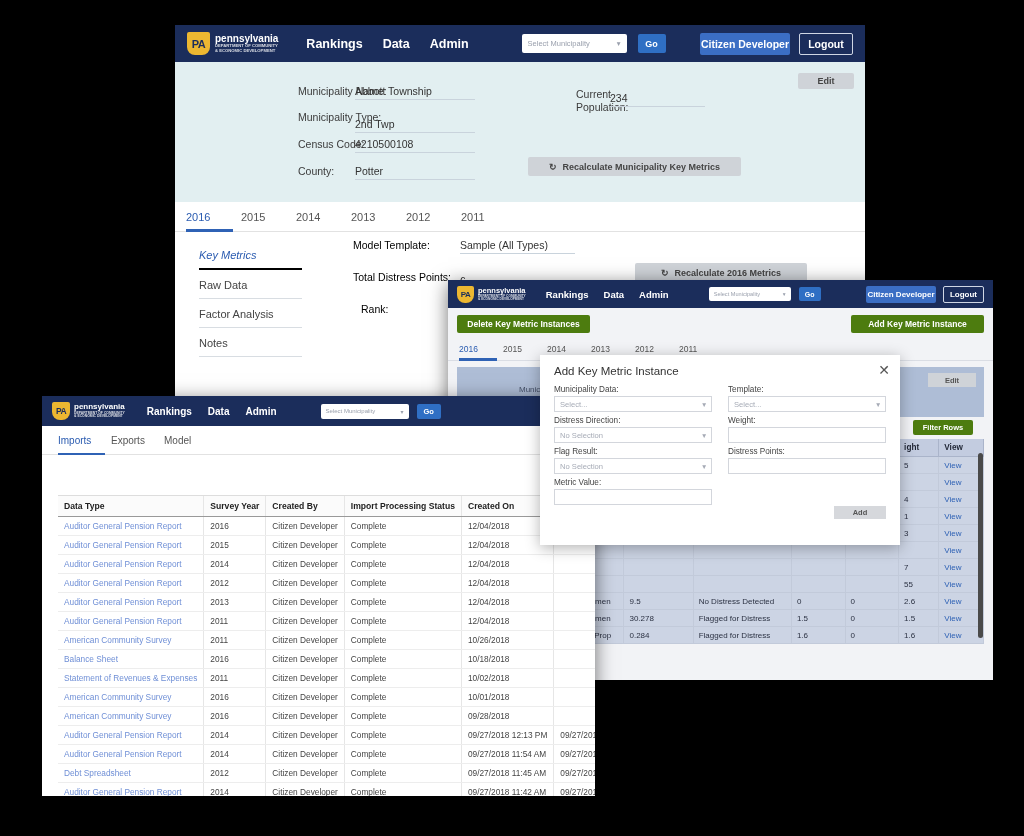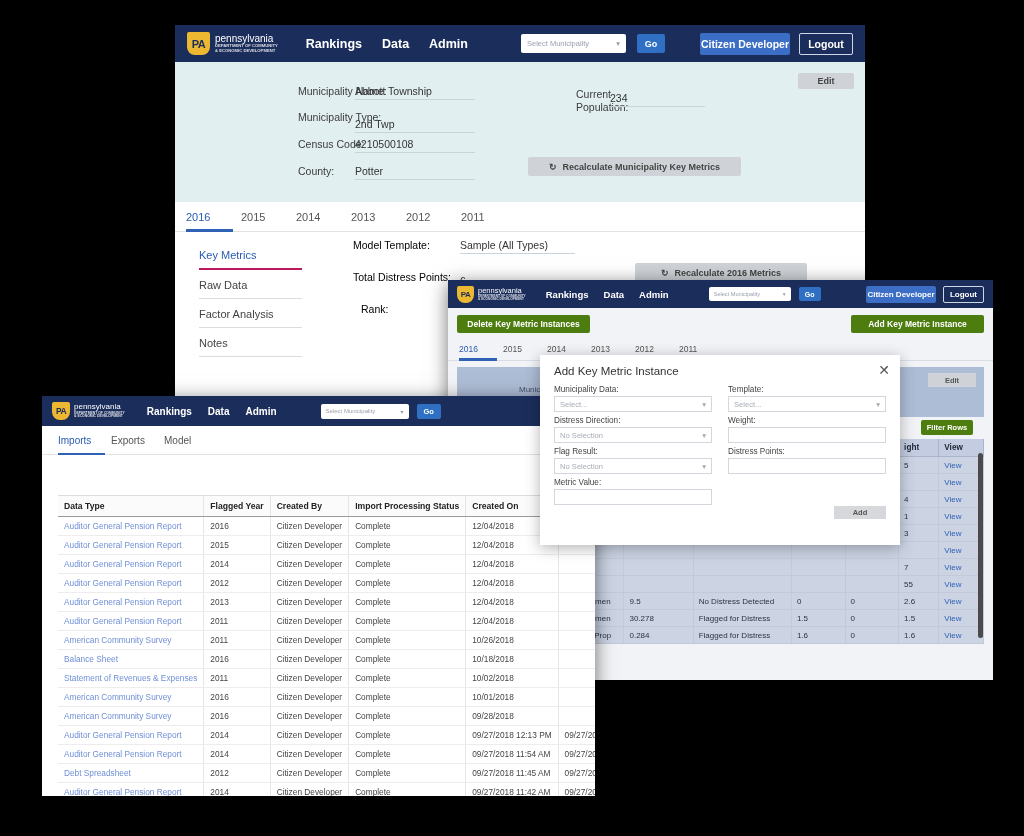--- a/index.html
+++ b/index.html
@@ -15,21 +15,21 @@
   .window { position:absolute; background:#fff; overflow:hidden;
             box-shadow:0 4px 18px rgba(0,0,0,.55); }
 
   
   .navbar { background:#1b2d5b; display:flex; align-items:center; width:100%; }
   .logo-wrap { display:flex; align-items:center; }
   .keystone { background:#ecb731; color:#1b2d5b; font-weight:bold;
               display:flex; align-items:center; justify-content:center;
               border-radius:2px 2px 8px 8px; letter-spacing:-.5px; }
   .logo-text { color:#fff; line-height:1.05; }
-  .logo-text .l1 { font-weight:normal; }
+  .logo-text .l1 { font-weight:bold; }
   .logo-text .l2, .logo-text .l3 { font-weight:bold; opacity:.82; }
   .nav-links { display:flex; color:#fff; font-weight:bold; }
   .nav-links span { cursor:pointer; }
   .muni-select { background:#fff; border-radius:2px; color:#9aa0ad;
                  display:flex; align-items:center; justify-content:space-between; }
   .muni-select .caret { color:#9aa0ad; }
   .btn-go { background:#2f6fc4; color:#fff; font-weight:bold; border-radius:2px;
             display:flex; align-items:center; justify-content:center; }
   .nav-right { margin-left:auto; display:flex; align-items:center; }
   .btn-user { background:#3b6ec4; color:#fff; font-weight:bold; border-radius:2px;
@@ -69,21 +69,21 @@
   #win1 .body1 { background:#e2eff1; height:140px; position:relative; padding-top:16px; }
   #win1 .fl { position:absolute; font-size:10.5px;margin-left:48px; }
   #win1 .fv { position:absolute; font-size:10.5px; padding-bottom:2px; }
   #win1 .edit-btn { position:absolute; right:11px; top:11px; width:56px; height:16px;
                     font-size:9px; }
   #win1 .recalc { position:absolute; left:353px; top:95px; width:213px; height:19px; font-size:9px; }
   #win1 .yeartabs { padding-left:11px; font-size:11px; }
   #win1 .yeartabs .yt { padding:9px 0 8px; width:55px; }
   #win1 .leftmenu { position:absolute; left:24px; top:215px; width:103px; font-size:11px; }
   #win1 .leftmenu div { padding:9px 0 7px; border-bottom:1px solid #d8dde2; color:#444; }
-  #win1 .leftmenu div.active { color:#2a5bb0; border-bottom:2px solid #be185d; }
+  #win1 .leftmenu div.active { color:#2a5bb0; border-bottom:2px solid #000000;font-style:italic; }
   #win1 .mtable { position:absolute; left:300px; top:337px; width:250px; font-size:9.5px; }
   #win1 .mtable th { background:#f7f7f7; text-align:left; padding:5px 8px;
                      border-top:1px solid #dcdcdc; border-bottom:1px solid #bbb; font-size:9.5px; }
   #win1 .mtable td { padding:5px 8px; border-bottom:1px solid #e6e6e6; color:#555; }
 
   
   #win2 { left:448px; top:280px; width:545px; height:400px; background:#f2f3f6; }
   #win2 .navbar { height:28px; padding:0 9px; }
   #win2 .keystone { width:17px; height:17px; font-size:8px; margin-right:4px; }
   #win2 .logo-text .l1 { font-size:7.5px; }
@@ -97,21 +97,21 @@
   #win2 .tb-del { position:absolute; left:9px; top:7px; width:133px; height:18px; font-size:8.5px; }
   #win2 .tb-add { position:absolute; right:9px; top:7px; width:133px; height:18px; font-size:8.5px; }
   #win2 .yeartabs { padding-left:11px; font-size:8.5px; background:#f2f3f6; border-bottom:1px solid #dadde4; }
   #win2 .yeartabs .yt { padding:6px 0 6px; width:44px; }
   #win2 .infopanel { background:#aebdd6; height:50px; position:relative; margin:6px 9px 0; }
   #win2 .infopanel .lbl { position:absolute; left:62px; top:18px; font-size:8px; color:#47536b; }
   #win2 .editbtn2 { position:absolute; right:8px; top:6px; width:48px; height:14px; font-size:7.5px;
                     background:#cfd3d8; color:#555; display:flex; align-items:center;
                     justify-content:center; font-weight:bold; }
   #win2 .filterbar { height:22px; position:relative; }
-  #win2 .filterbtn { position:absolute; right:20px; top:3px; width:52px; height:15px;
+  #win2 .filterbtn { position:absolute; right:20px; top:3px; width:60px; height:15px;
                      font-size:7.5px; }
   #win2 .gridwrap { margin:0 9px 0; position:relative; background:#fff;
                     height:205px; overflow:hidden; }
   #win2 table { font-size:8px; }
   #win2 th { background:#c3cce0; color:#1e2433; text-align:left; padding:4px 5px;
              border-right:1px solid #aab4ca; border-bottom:1px solid #aab4ca;
              font-size:8.2px; white-space:nowrap; }
   #win2 td { padding:3.5px 5px; border-right:1px solid #c2cada; border-bottom:1px solid #c2cada;
              color:#2b3142; white-space:nowrap; overflow:hidden; }
   #win2 tr { background:#ccd4e4; }
@@ -565,21 +565,21 @@
   <div class="subtabs">
     <div class="st active">Imports</div>
     <div class="st">Exports</div>
     <div class="st">Model</div>
   </div>
 
   <table class="itable">
     <thead>
         <tr>
       <th style="width:172px">Data Type</th>
-      <th class="sep" style="width:55px">Flagged Year</th>
+      <th class="sep" style="width:55px">Survey Year</th>
       <th class="sep" style="width:92px">Created By</th>
       <th class="sep" style="width:100px">Import Processing Status</th>
       <th class="sep" style="width:104px">Created On</th>
       <th class="sep"></th>
     </tr>
       </thead>
     <tbody>
       <tr>
           <td class="lnk">Auditor General Pension Report</td>
           <td class="sep">2016</td>

